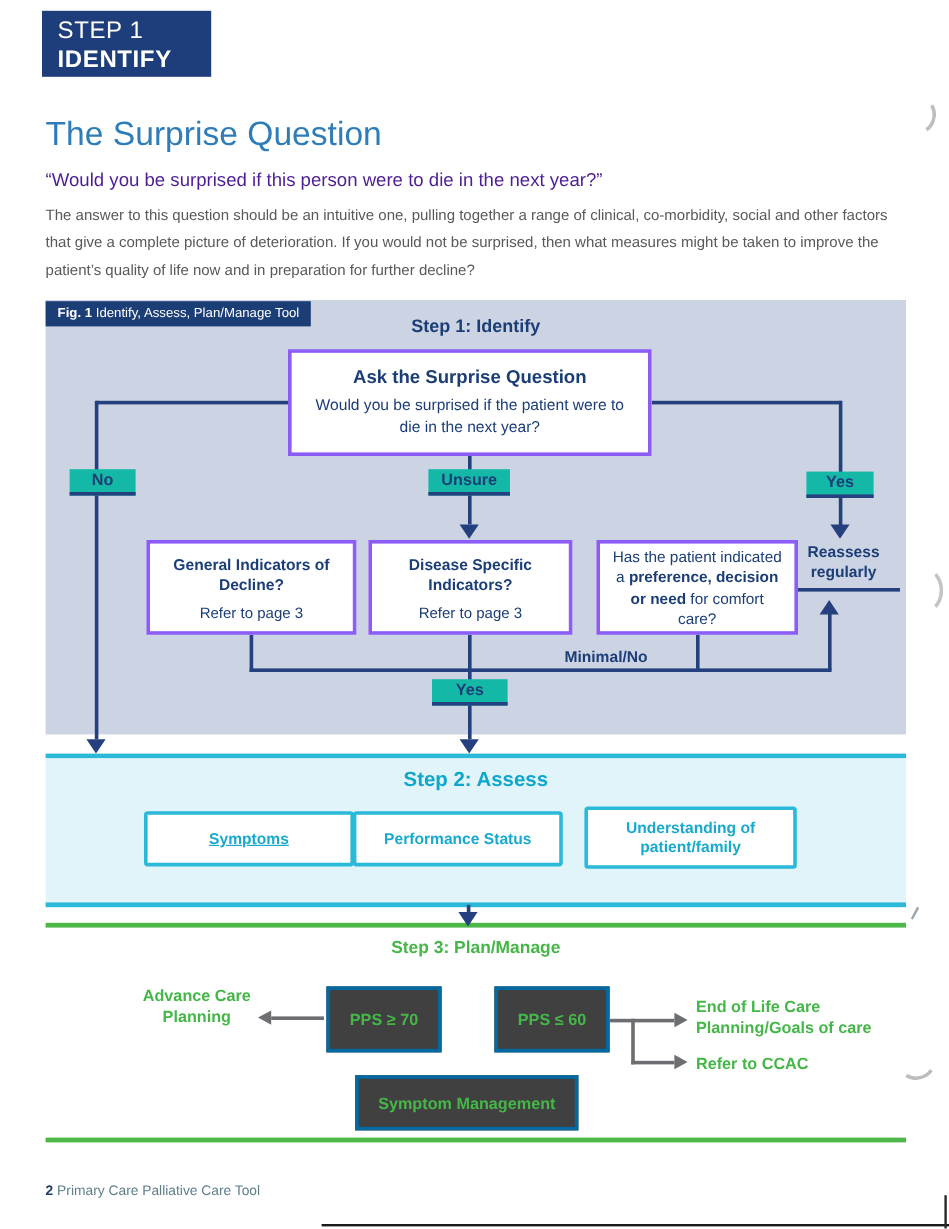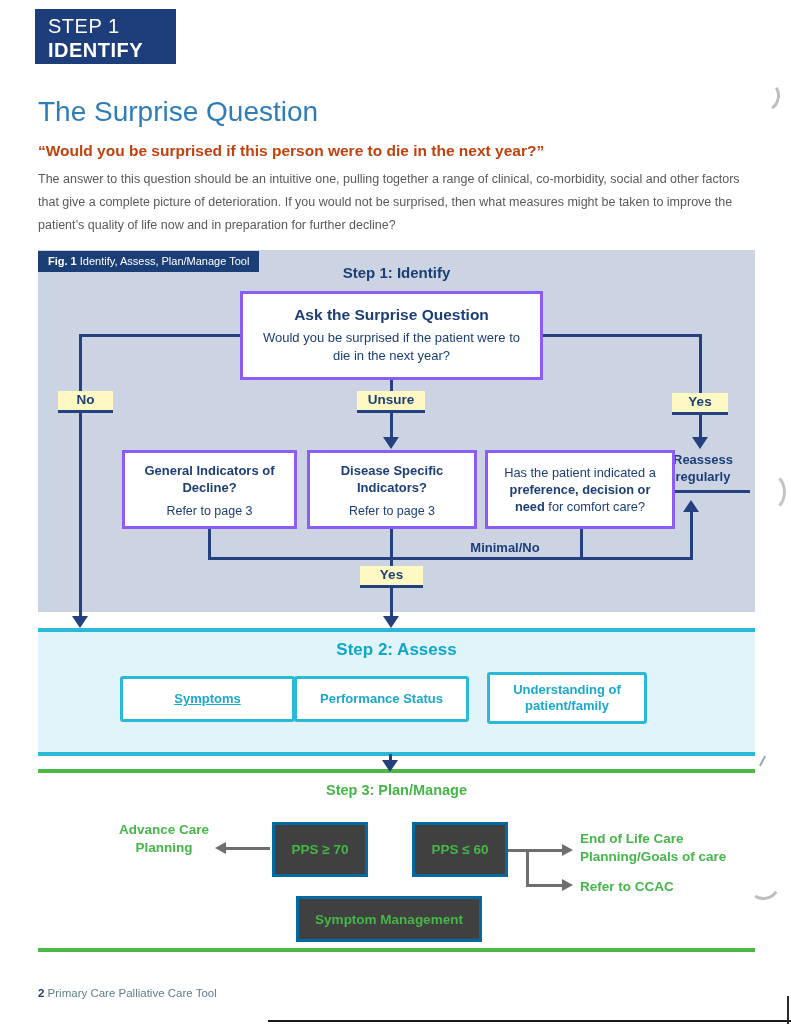--- a/index.html
+++ b/index.html
@@ -7,32 +7,32 @@
     position:relative; width:791px; height:1024px; background:#ffffff;
     font-family:"Liberation Sans", sans-serif; overflow:hidden;
   }
   .abs { position:absolute; box-sizing:border-box; }
 
   
   .step-badge { background:#1e3d7b; color:#fff; padding:6px 14px 24px 13px; }
   .step-badge .l1 { font-size:20px; font-weight:400; letter-spacing:0.5px; }
   .step-badge .l2 { font-size:20px; font-weight:700; letter-spacing:0.5px; margin-top:1px; }
   .page-title { color:#2f7db8; font-size:28px; font-weight:400; }
-  .quote { color:#c2410c; font-size:15.5px; font-weight:700; }
+  .quote { color:#4c1d95; font-size:15.5px; font-weight:400; }
   .intro { color:#58595b; font-size:12.5px; line-height:1.85; }
 
   
   .s1-bg { background:#ccd3e3; }
   .fig-chip { background:#1c3e77; color:#fff; font-size:11px; line-height:21px; padding:0 10px; white-space:nowrap; }
   .fig-chip b { font-weight:700; }
   .s-title { text-align:center; font-weight:700; }
   .s1-title { color:#1c3e77; font-size:15px; }
   .navy-box { background:#fff; border:3px solid #8b5cf6; color:#1c3e77; text-align:center; z-index:3; }
   .hline, .vline { position:absolute; background:#24407e; z-index:1; }
-  .flow-label { position:absolute; background:#fef9c3; color:#1c3e77; font-weight:700; font-size:13.5px;
+  .flow-label { position:absolute; background:#14b8a6; color:#1c3e77; font-weight:700; font-size:13.5px;
                 text-align:center; border-bottom:3px solid #24407e; padding:1px 0 3px; z-index:2; }
   .plain-label { position:absolute; color:#1c3e77; font-weight:700; font-size:13px; text-align:center; z-index:2; }
   .arr { position:absolute; width:0; height:0; z-index:2; }
   .arr.down  { border-left:8px solid transparent; border-right:8px solid transparent; border-top:12px solid #24407e; }
   .arr.up    { border-left:8px solid transparent; border-right:8px solid transparent; border-bottom:12px solid #24407e; }
   .arr.rgray { border-top:6px solid transparent; border-bottom:6px solid transparent; border-left:11px solid #6d6e71; }
   .arr.lgray { border-top:6px solid transparent; border-bottom:6px solid transparent; border-right:11px solid #6d6e71; }
   .gline { position:absolute; background:#6d6e71; z-index:1; }
 
   
@@ -106,21 +106,21 @@
   <div class="abs navy-box" style="left:122px; top:450px; width:175px; height:79px;">
     <div style="font-size:13px; font-weight:700; line-height:1.3; margin-top:10px;">General Indicators of Decline?</div>
     <div style="font-size:12.5px; margin-top:7px;">Refer to page 3</div>
   </div>
 
   <div class="abs navy-box" style="left:307px; top:450px; width:170px; height:79px;">
     <div style="font-size:13px; font-weight:700; line-height:1.3; margin-top:10px;">Disease Specific Indicators?</div>
     <div style="font-size:12.5px; margin-top:7px;">Refer to page 3</div>
   </div>
 
-  <div class="abs navy-box" style="left:485px; top:450px; width:190px; height:79px; font-size:12.8px; line-height:1.34;
+  <div class="abs navy-box" style="left:497px; top:450px; width:168px; height:79px; font-size:12.8px; line-height:1.34;
        display:flex; align-items:center; justify-content:center; padding:6px 10px;">
     <div>
       <span>Has the patient indicated a </span><b>preference, decision or need</b><span> for comfort care?</span>
     </div>
   </div>
 
   <div class="vline" style="left:208px; top:528px; width:3px; height:32px;"></div>
   <div class="vline" style="left:390px; top:528px; width:3px; height:32px;"></div>
   <div class="vline" style="left:580px; top:528px; width:3px; height:32px;"></div>
   <div class="hline" style="left:208px; top:557px; width:485px; height:3px;"></div>
@@ -135,21 +135,21 @@
   <div class="arr down" style="left:383px; top:616px;"></div>
 
   <div class="abs cyan-bar" style="left:38px; top:628px; width:717px; height:4px;"></div>
   <div class="abs s2-bg" style="left:38px; top:632px; width:717px; height:120px;"></div>
   <div class="abs cyan-bar" style="left:38px; top:752px; width:717px; height:4px;"></div>
 
   <div class="abs s-title s2-title" style="left:38px; top:640px; width:717px;">Step 2: Assess</div>
 
   <div class="abs cyan-box" style="left:120px; top:676px; width:175px; height:46px;text-decoration:underline;">Symptoms</div>
   <div class="abs cyan-box" style="left:294px; top:676px; width:175px; height:46px;">Performance Status</div>
-  <div class="abs cyan-box" style="left:487px; top:672px; width:160px; height:52px; padding:0 14px;">Understanding of patient/family</div>
+  <div class="abs cyan-box" style="left:487px; top:672px; width:177px; height:52px; padding:0 14px;">Understanding of patient/family</div>
 
   <div class="vline" style="left:389px; top:754px; width:3px; height:8px;"></div>
   <div class="arr down" style="left:382px; top:760px;"></div>
 
   <div class="abs green-bar" style="left:38px; top:769px; width:717px; height:4px;"></div>
   <div class="abs s-title s3-title" style="left:38px; top:782px; width:717px;">Step 3: Plan/Manage</div>
 
   <div class="abs green-text" style="left:110px; top:821px; width:108px; text-align:center;">Advance Care Planning</div>
 
   <div class="gline" style="left:226px; top:847px; width:44px; height:3px;"></div>

